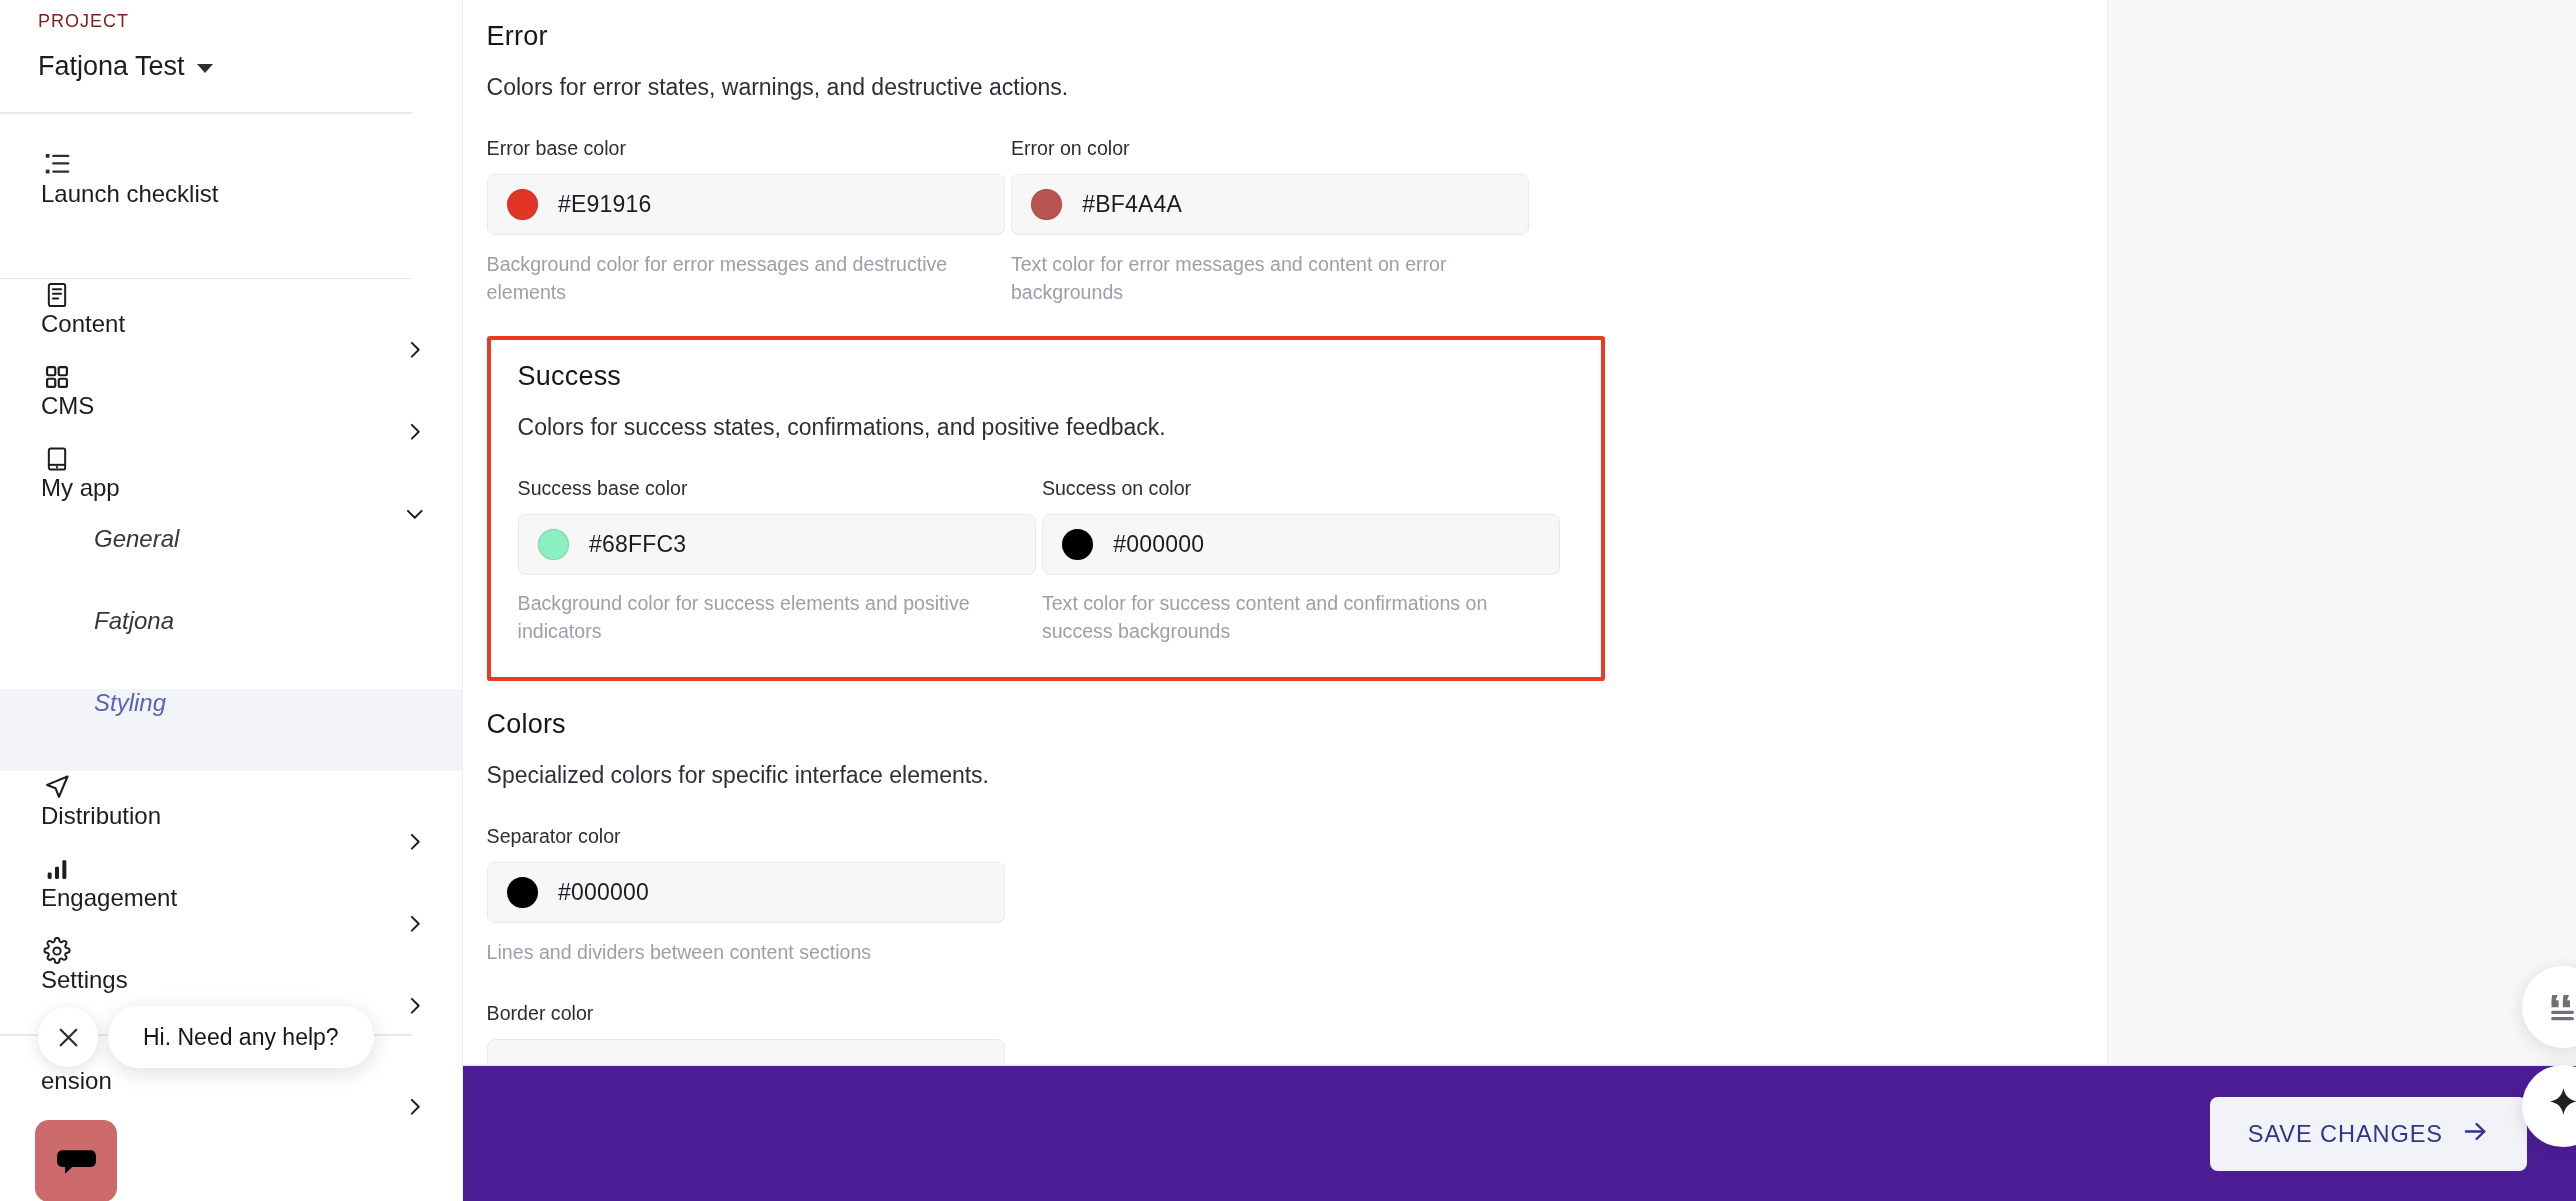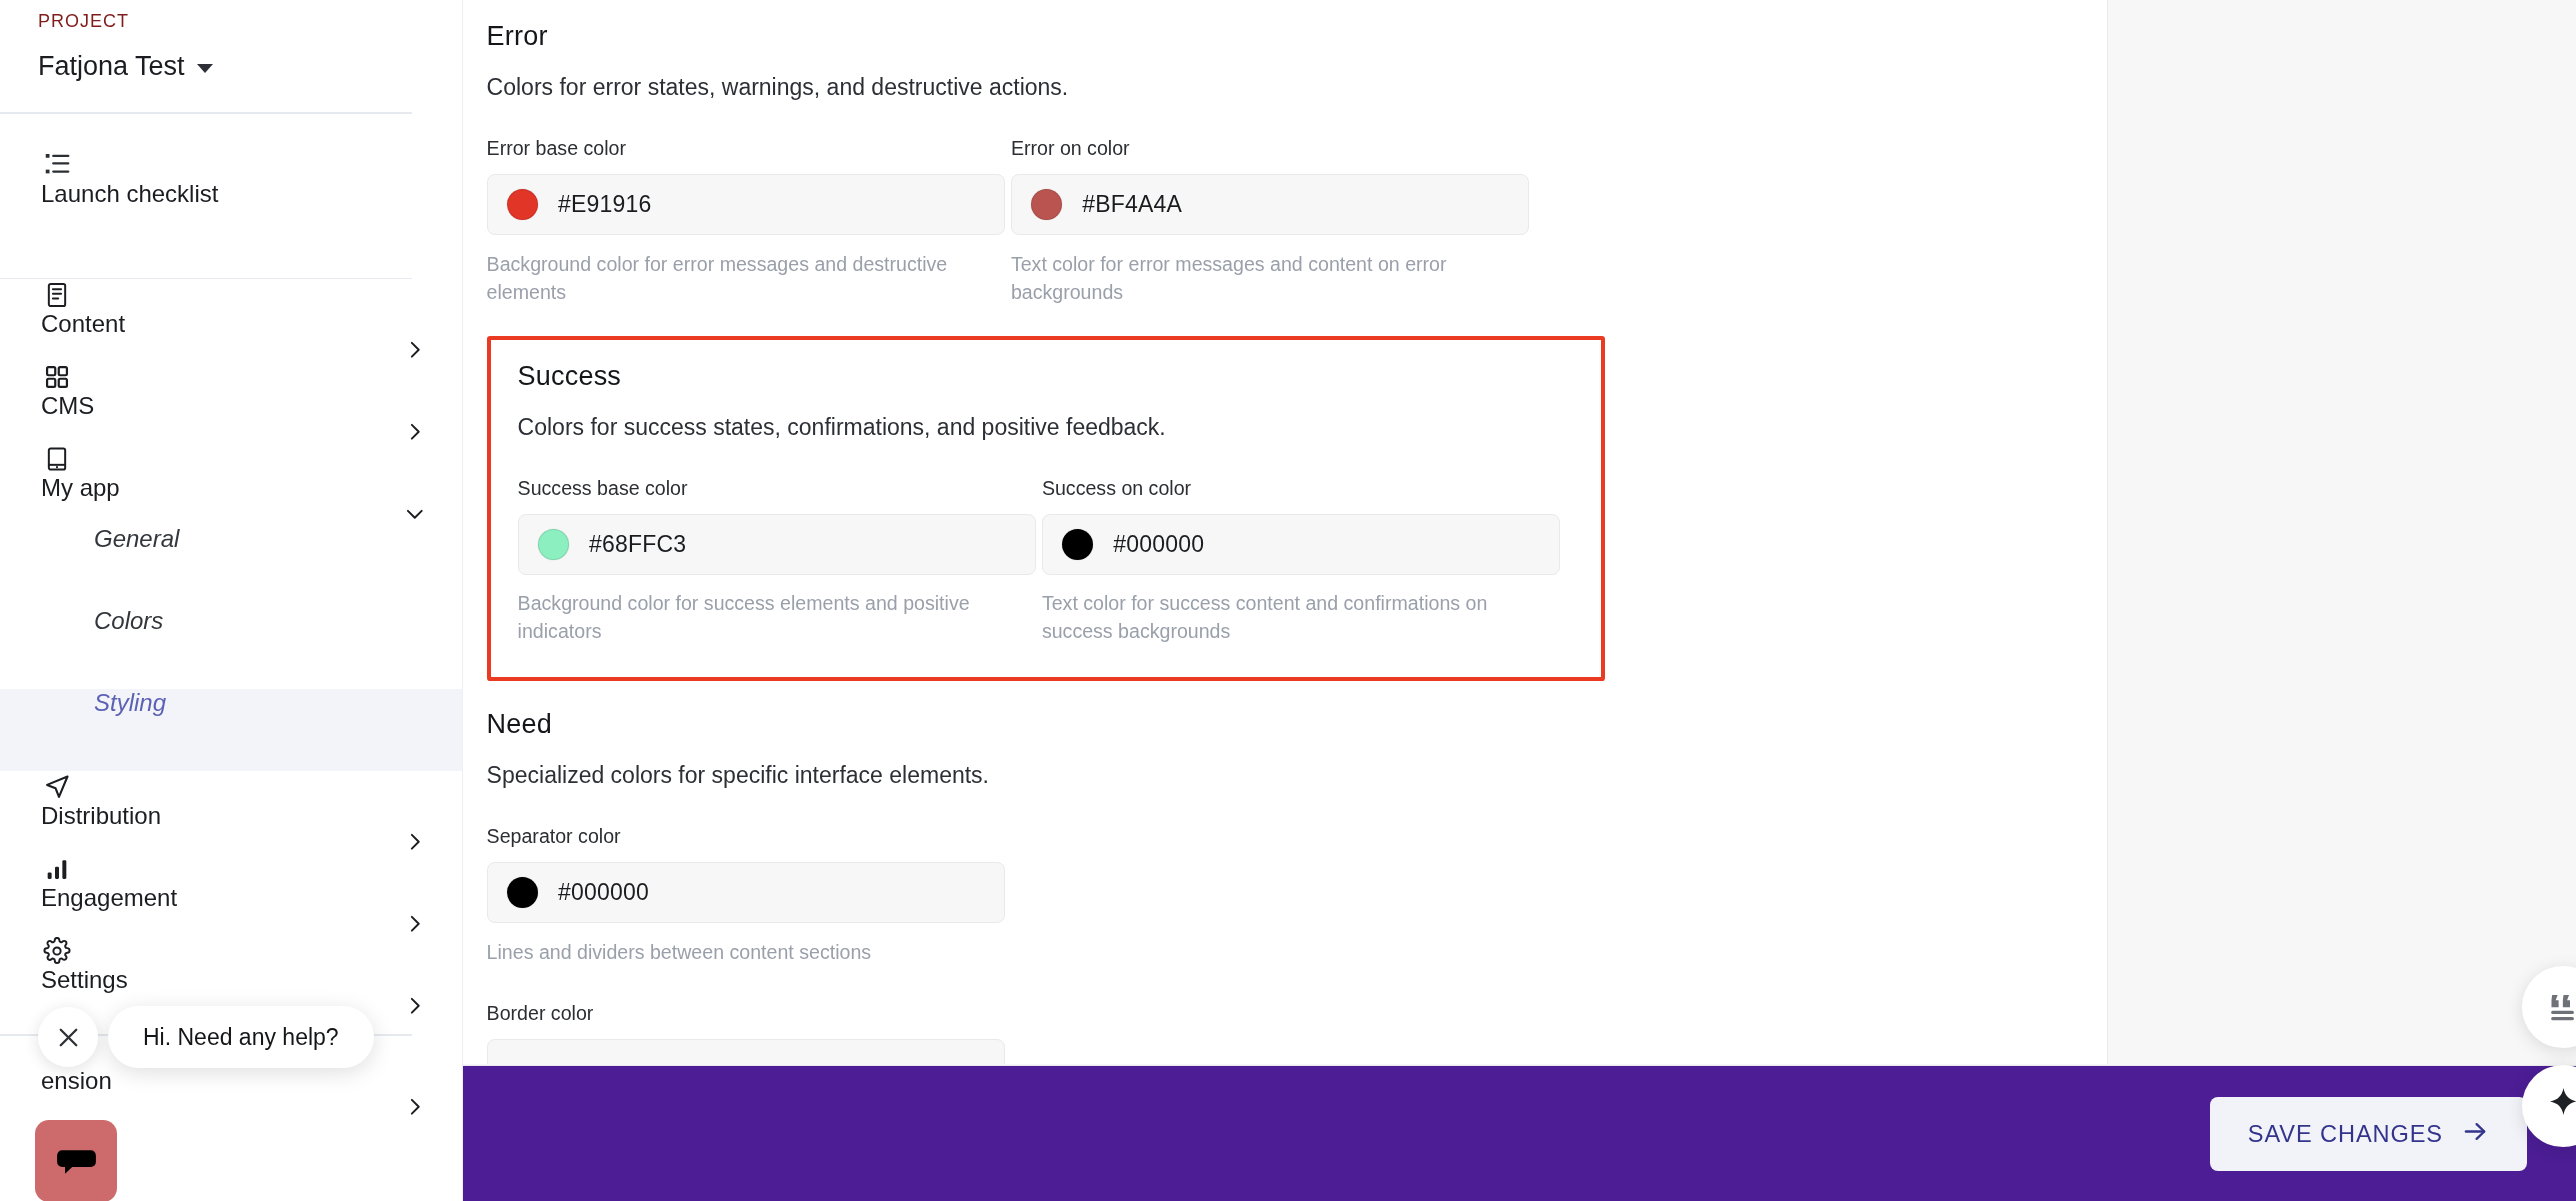--- a/index.html
+++ b/index.html
@@ -231,21 +231,21 @@
             <polyline points="5 9 12 16 19 9"></polyline>
           </svg>
       </span>
     </div>
 
     <div class="nav-item sub">
       <span class="lbl">General</span>
     </div>
 
     <div class="nav-item sub">
-      <span class="lbl">Colors</span>
+      <span class="lbl">Fatjona</span>
     </div>
 
     <div class="nav-item sub active">
       <span class="lbl">Styling</span>
     </div>
 
     <div class="nav-item">
       <span class="ico">
         <svg width="28" height="28" viewBox="0 0 24 24" fill="none" stroke="#1b1d21" stroke-width="1.8" stroke-linejoin="round">
           <path d="M21 3 3.5 10.2l7.3 2.9 2.9 7.4z"></path>
@@ -369,21 +369,21 @@
                   <span class="hexval">#000000</span>
                 </div>
                 <div class="field-help">Text color for success content and confirmations on success backgrounds</div>
               </div>
 
             </div>
           </div>
         </div>
 
         <div class="section" style="margin-top:28px">
-          <div class="sec-title">Need</div>
+          <div class="sec-title">Colors</div>
           <div class="sec-desc">Specialized colors for specific interface elements.</div>
           <div class="fields-row">
 
             <div class="field-col">
               <div class="field-label">Separator color</div>
               <div class="color-input">
                 <span class="swatch" style="background:#000000"></span>
                 <span class="hexval">#000000</span>
               </div>
               <div class="field-help">Lines and dividers between content sections</div>

